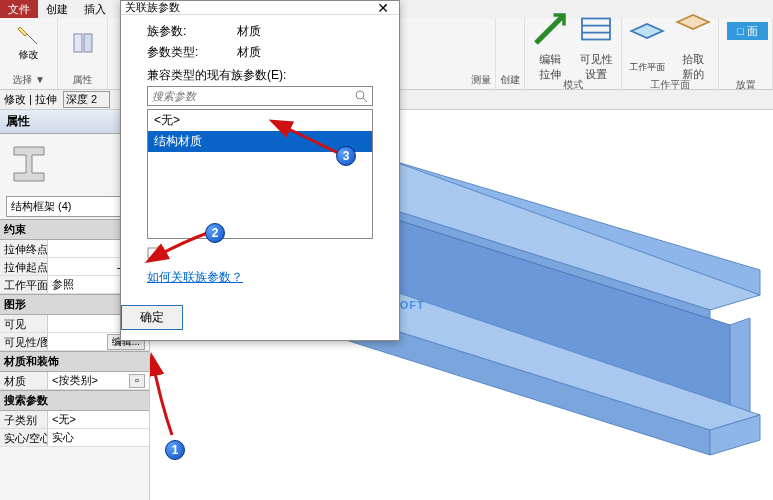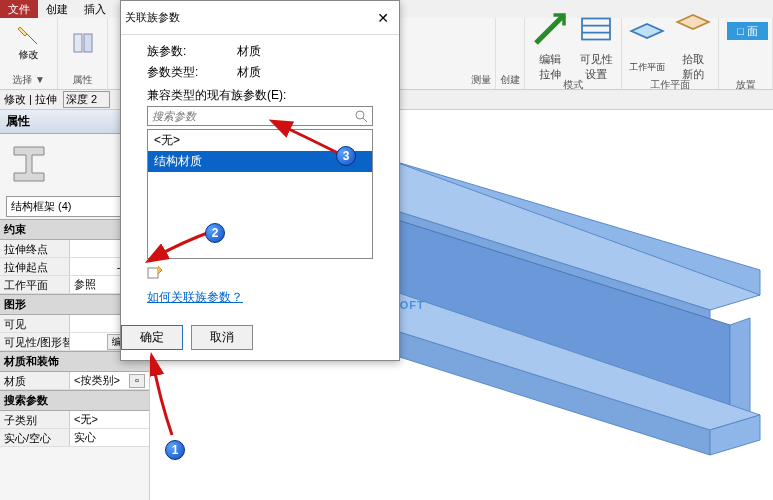--- a/index.html
+++ b/index.html
@@ -26,33 +26,33 @@
   .optbar .sel { border:1px solid #999; padding:0 12px 0 2px; }
   
   
   .props { width: 150px; position:absolute; left:0; top:110px; bottom:0; background:#f5f5f5; border-right:1px solid #ccc; }
   .props-title { background: linear-gradient(#e8eef6,#d2dae8); padding:3px 6px; font-weight:bold; font-size:12px; border-bottom:1px solid #aaa; }
   .props-preview { height: 60px; display:flex; align-items:center; justify-content:flex-start; padding:4px; }
   .props-preview svg { width: 50px; height:50px; }
   .type-sel { margin:2px 6px; border:1px solid #999; padding:2px 4px; display:flex; justify-content:space-between; align-items:center; background:#fff;}
   .prop-cat { background:#d8d8d8; padding:2px 4px; font-weight:bold; border-top:1px solid #aaa; border-bottom:1px solid #aaa; font-size:11px;}
   .prop-row { display:flex; height:18px; border-bottom:1px solid #ddd; }
-  .prop-row .k { width: 70px; padding:2px 4px; background:#f0f0f0; border-right:1px solid #ccc; font-size:11px; white-space:nowrap; overflow:hidden;}
+  .prop-row .k { width: 48px; padding:2px 4px; background:#f0f0f0; border-right:1px solid #ccc; font-size:11px; white-space:nowrap; overflow:hidden;}
   .prop-row .v { flex:1; padding:2px 4px; background:#fff; text-align:right; font-size:11px; display:flex; align-items:center; justify-content:flex-end;}
   .prop-row .v.left { justify-content:flex-start; text-align:left; }
   .prop-row .btn { background:#eee; border:1px solid #aaa; padding:0 4px; font-size:10px; cursor:pointer; }
   .prop-row .chk { width:12px; height:12px; }
   .prop-row .ellips { border:1px solid #aaa; width:16px; height:14px; text-align:center; margin-left:auto; background:#eee; cursor:pointer; line-height:10px;}
   
   
   .canvas { position:absolute; left:150px; right:0; top:110px; bottom:0; background:#fff; }
   
   
   .dialog { position:absolute; left:120px; top:0; width:280px; background:#fff; border:1px solid #888; box-shadow:0 2px 8px rgba(0,0,0,0.3); z-index:10; }
-  .dlg-title { height:34px; background:#fff; border-bottom:1px solid #ddd; display:flex; align-items:center; padding:0 4px; font-size:12px; }
+  .dlg-title { height:14px; background:#fff; border-bottom:1px solid #ddd; display:flex; align-items:center; padding:0 4px; font-size:12px; }
   .dlg-title .close { margin-left:auto; font-size:14px; cursor:pointer; padding:0 6px; }
   .dlg-body { padding:8px 26px; }
   .dlg-row { display:flex; margin-bottom:4px; }
   .dlg-row .lbl { width:90px; font-size:12px; }
   .dlg-row .val { font-size:12px; }
   .dlg-label { font-size:12px; margin:6px 0 2px; }
   .search { border:1px solid #888; height:20px; display:flex; align-items:center; padding:0 4px; }
   .search input { flex:1; border:none; outline:none; font-style:italic; color:#999; font-size:11px; }
   .list { border:1px solid #888; height:130px; margin-top:3px; overflow:auto; }
   .list-item { padding:2px 6px; font-size:12px; }
@@ -296,21 +296,20 @@
     <div class="newparam">
       <svg viewBox="0 0 16 16">
           <rect x="1" y="3" width="10" height="10" fill="#fff" stroke="#888"></rect>
           <path d="M11 1l4 4-4 4" fill="#f5c050" stroke="#c09020"></path>
         </svg>
     </div>
     <div class="helplink">如何关联族参数？</div>
   </div>
   <div class="dlg-btns">
     <button class="primary">确定</button>
-    <button>取消</button>
   </div>
 </div>
 
 <div class="wm">
   <svg class="wm-logo" viewBox="0 0 40 36">
     <path d="M8 28 L8 12 L20 4 L20 28 Z" fill="#2a9d8f"></path>
     <path d="M20 4 L32 12 L32 28 L20 28 Z" fill="#48c0b0"></path>
     <rect x="4" y="26" width="32" height="6" fill="#2a7a8f"></rect>
   </svg>
   <span class="wm-text">

